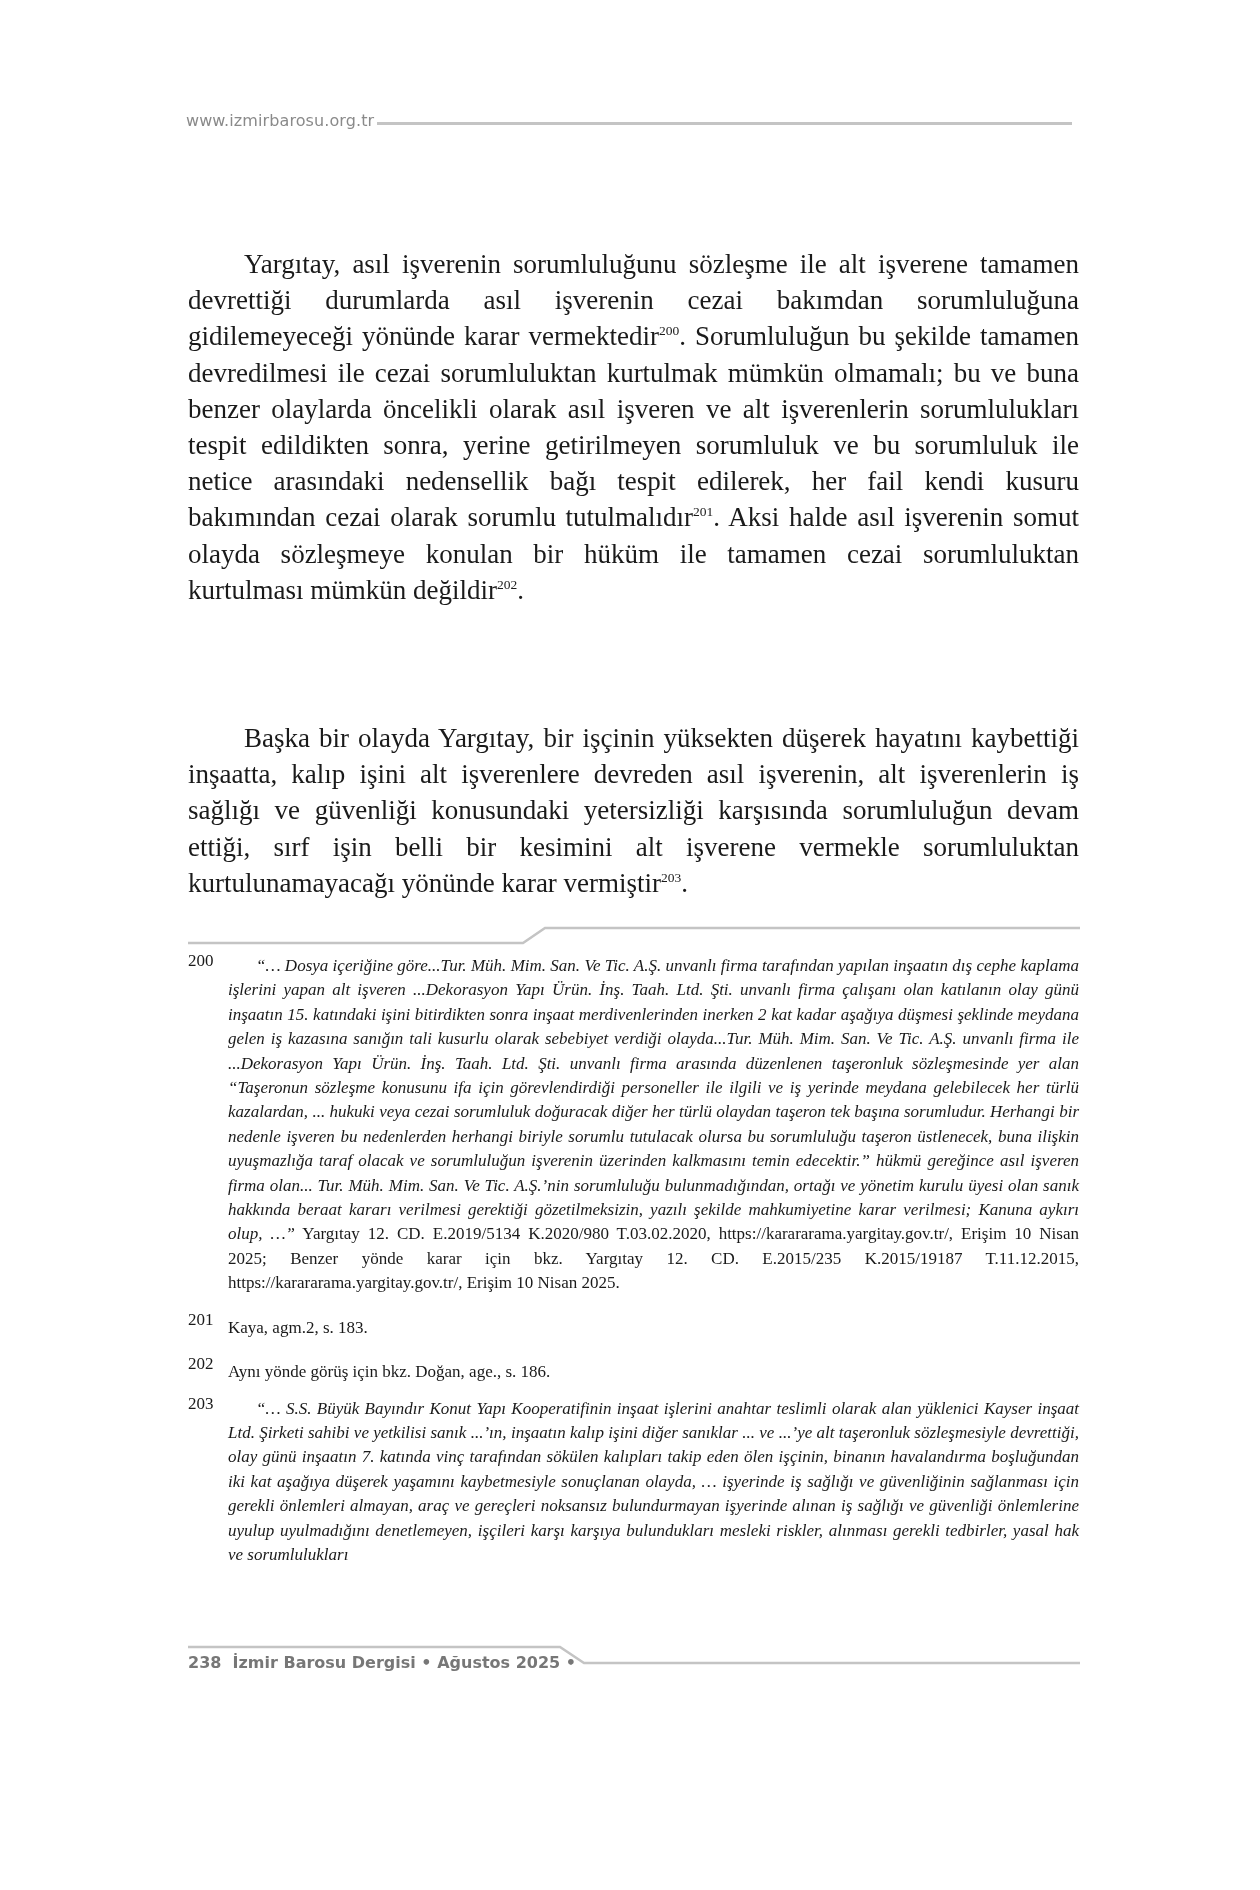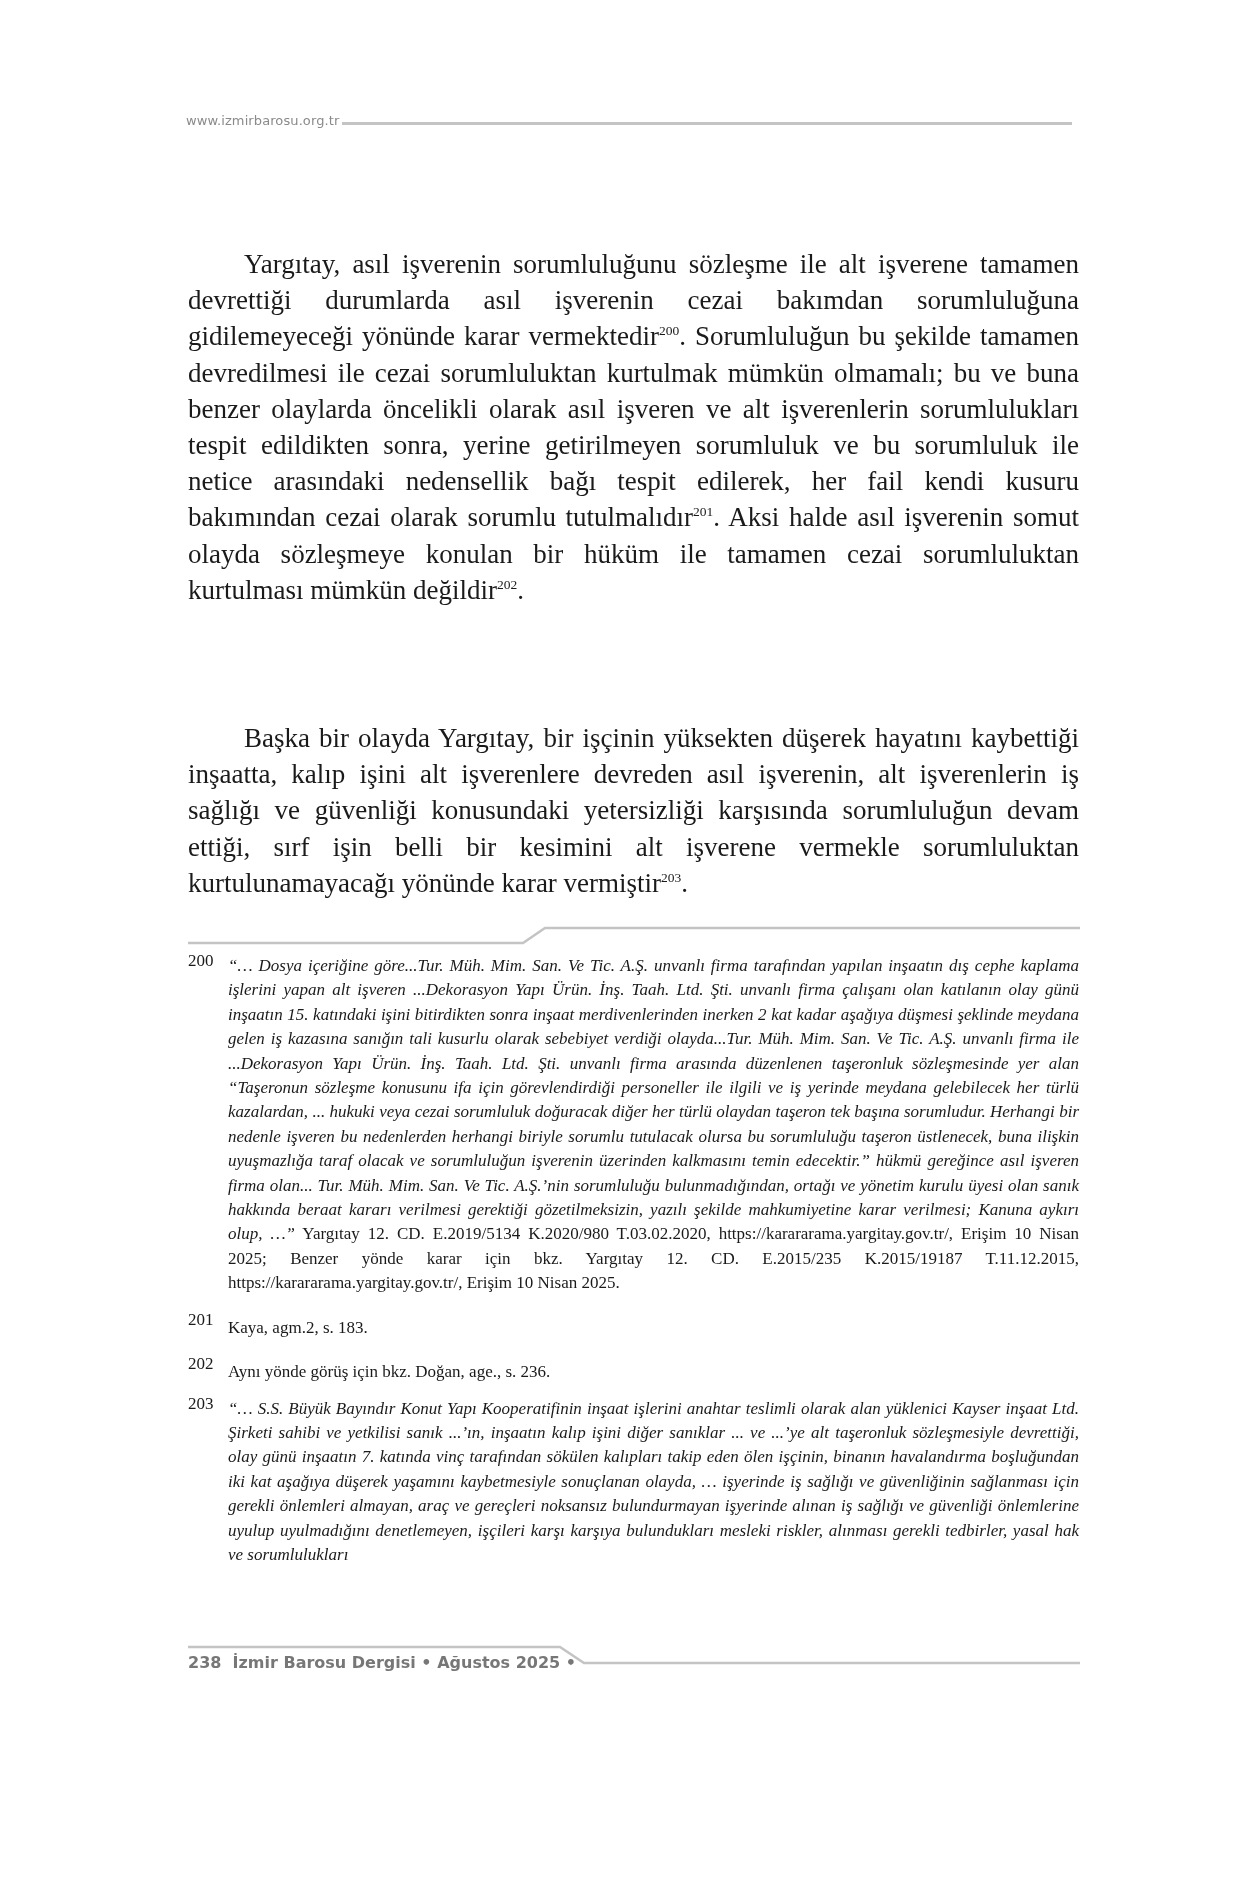--- a/index.html
+++ b/index.html
@@ -1,34 +1,34 @@
 <!DOCTYPE html>
 <html><head>
 <meta charset="utf-8">
 <style>
   html, body { margin: 0; padding: 0; background: #ffffff; }
   body { width: 1260px; height: 1890px; position: relative; overflow: hidden; }
   .page { position: absolute; left: 0; top: 0; width: 1260px; height: 1890px; background: #fff; }
 
   .header { position: absolute; left: 186px; top: 111px; width: 886px; height: 24px; }
-  .header-url { position: absolute; left: 0; top: 0; font-family: "DejaVu Sans", sans-serif; font-size: 13px; color: #8a8a8a; letter-spacing: 0.1px; line-height: 20px; background: #fff; padding-right: 3px; }
+  .header-url { position: absolute; left: 0; top: 0; font-family: "DejaVu Sans", sans-serif; font-size: 16px; color: #8a8a8a; letter-spacing: 0.1px; line-height: 20px; background: #fff; padding-right: 3px; }
   .header-rule { position: absolute; left: 0; right: 0; top: 11px; height: 3px; background: #c4c4c4; }
 
   .body-text { position: absolute; left: 188px; width: 891px; font-family: "Liberation Serif", serif; font-size: 27px; line-height: 36.2px; color: #1a1a1a; text-align: justify; }
   .body-text p { margin: 0; text-indent: 56px; }
   .para1 { top: 246px; }
   .para2 { top: 720px; }
   .body-text sup, .fn-text sup { font-size: 0.5em; vertical-align: super; line-height: 0; }
 
   .fn-divider { position: absolute; left: 188px; top: 924px; width: 892px; height: 24px; }
   .footnotes { position: absolute; left: 188px; top: 954px; width: 891px; font-family: "Liberation Serif", serif; color: #1a1a1a; }
   .fn { position: relative; padding-left: 40px; margin-bottom: 12px; }
   .fn-num { position: absolute; left: 0; top: -3px; font-size: 17px; line-height: 20px; }
   .fn-text { font-size: 17px; line-height: 24.4px; text-align: justify; }
-  .fn-text .it { font-style: italic; }
+  .fn-text .it { font-style: italic; margin-left: 28px; }
   .fn-short .fn-num { top: 2px; }
   .fn-short .fn-text { padding-top: 8px; }
 
   .footer { position: absolute; left: 188px; top: 1640px; width: 892px; height: 40px; }
   .footer-rule { position: absolute; left: 0; top: 0; width: 892px; height: 30px; }
   .footer-text { position: absolute; left: 0; top: 12px; font-family: "DejaVu Sans", sans-serif; font-size: 16px; color: #777; line-height: 22px; white-space: nowrap; font-weight: bold; }
 </style>
 </head>
 <body>
 
@@ -55,21 +55,21 @@
     <div class="fn">
       <span class="fn-num">200</span>
       <div class="fn-text"><span class="it">“… Dosya içeriğine göre...Tur. Müh. Mim. San. Ve Tic. A.Ş. unvanlı firma tarafından yapılan inşaatın dış cephe kaplama işlerini yapan alt işveren ...Dekorasyon Yapı Ürün. İnş. Taah. Ltd. Şti. unvanlı firma çalışanı olan katılanın olay günü inşaatın 15. katındaki işini bitirdikten sonra inşaat merdivenlerinden inerken 2 kat kadar aşağıya düşmesi şeklinde meydana gelen iş kazasına sanığın tali kusurlu olarak sebebiyet verdiği olayda...Tur. Müh. Mim. San. Ve Tic. A.Ş. unvanlı firma ile ...Dekorasyon Yapı Ürün. İnş. Taah. Ltd. Şti. unvanlı firma arasında düzenlenen taşeronluk sözleşmesinde yer alan “Taşeronun sözleşme konusunu ifa için görevlendirdiği personeller ile ilgili ve iş yerinde meydana gelebilecek her türlü kazalardan, ... hukuki veya cezai sorumluluk doğuracak diğer her türlü olaydan taşeron tek başına sorumludur. Herhangi bir nedenle işveren bu nedenlerden herhangi biriyle sorumlu tutulacak olursa bu sorumluluğu taşeron üstlenecek, buna ilişkin uyuşmazlığa taraf olacak ve sorumluluğun işverenin üzerinden kalkmasını temin edecektir.” hükmü gereğince asıl işveren firma olan... Tur. Müh. Mim. San. Ve Tic. A.Ş.’nin sorumluluğu bulunmadığından, ortağı ve yönetim kurulu üyesi olan sanık hakkında beraat kararı verilmesi gerektiği gözetilmeksizin, yazılı şekilde mahkumiyetine karar verilmesi; Kanuna aykırı olup, …”</span><span> Yargıtay 12. CD. E.2019/5134 K.2020/980 T.03.02.2020, https://karararama.yargitay.gov.tr/, Erişim 10 Nisan 2025; Benzer yönde karar için bkz. Yargıtay 12. CD. E.2015/235 K.2015/19187 T.11.12.2015, https://karararama.yargitay.gov.tr/, Erişim 10 Nisan 2025.</span></div>
     </div>
     <div class="fn fn-short">
       <span class="fn-num">201</span>
       <div class="fn-text"><span>Kaya, agm.2, s. 183.</span></div>
     </div>
     <div class="fn fn-short">
       <span class="fn-num">202</span>
-      <div class="fn-text"><span>Aynı yönde görüş için bkz. Doğan, age., s. 236.</span></div>
+      <div class="fn-text"><span>Aynı yönde görüş için bkz. Doğan, age., s. 186.</span></div>
     </div>
     <div class="fn">
       <span class="fn-num">203</span>
       <div class="fn-text"><span class="it">“… S.S. Büyük Bayındır Konut Yapı Kooperatifinin inşaat işlerini anahtar teslimli olarak alan yüklenici Kayser inşaat Ltd. Şirketi sahibi ve yetkilisi sanık ...’ın, inşaatın kalıp işini diğer sanıklar ... ve ...’ye alt taşeronluk sözleşmesiyle devrettiği, olay günü inşaatın 7. katında vinç tarafından sökülen kalıpları takip eden ölen işçinin, binanın havalandırma boşluğundan iki kat aşağıya düşerek yaşamını kaybetmesiyle sonuçlanan olayda, … işyerinde iş sağlığı ve güvenliğinin sağlanması için gerekli önlemleri almayan, araç ve gereçleri noksansız bulundurmayan işyerinde alınan iş sağlığı ve güvenliği önlemlerine uyulup uyulmadığını denetlemeyen, işçileri karşı karşıya bulundukları mesleki riskler, alınması gerekli tedbirler, yasal hak ve sorumlulukları</span></div>
     </div>
   </div>
 
   <div class="footer">
     <svg class="footer-rule" viewBox="0 0 892 30" width="892" height="30">
       <polyline points="0,7 372,7 396,23 892,23" fill="none" stroke="#c4c4c4" stroke-width="2.5"></polyline>

